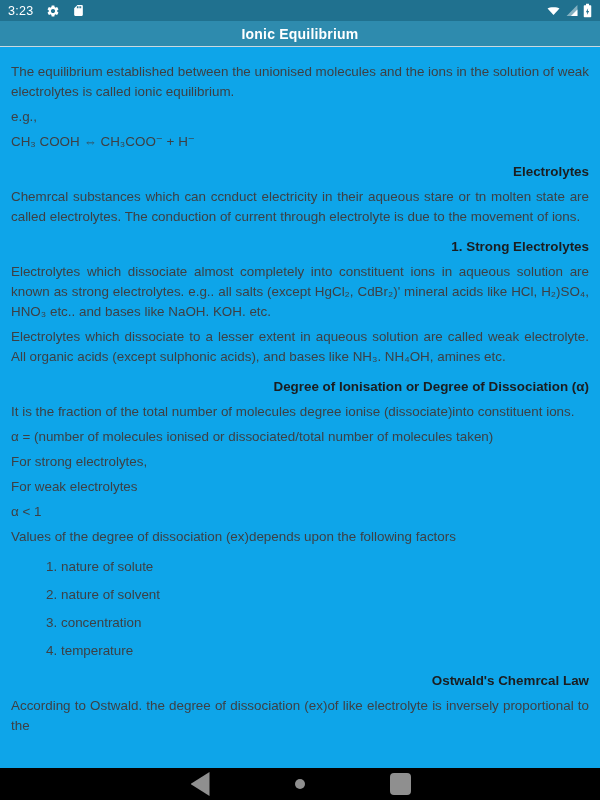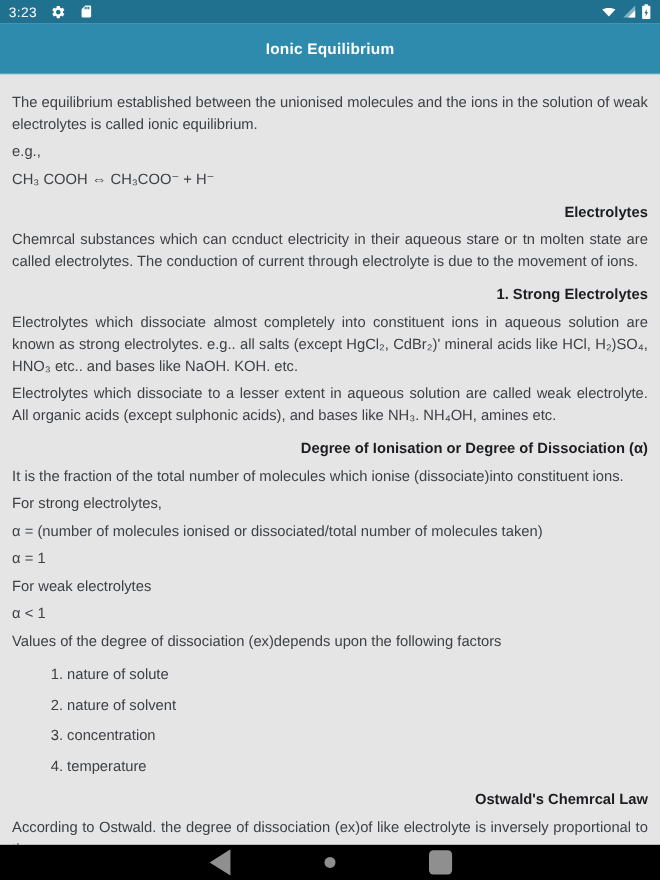--- a/index.html
+++ b/index.html
@@ -23,37 +23,37 @@
     flex: 0 0 auto;
   }
   .status-time { font-size: 12.5px; letter-spacing: 0.3px; }
   .sb-icon { display: inline-flex; align-items: center; justify-content: center; margin-left: 12px; }
   .sb-icon svg { display: block; }
   .sb-right { margin-left: auto; display: flex; align-items: center; }
   .sb-right .sb-icon { margin-left: 4px; }
 
   
   .app-bar {
-    height: 47px;
+    height: 26px;
     background: #2e8bae;
     color: #ffffff;
     display: flex;
     align-items: center;
     justify-content: center;
     flex: 0 0 auto;
     border-bottom: 1px solid #c9d8e0;
   }
   .app-bar-title { font-size: 14px; font-weight: bold; letter-spacing: 0.2px; }
 
   
   .content {
     flex: 1 1 auto;
     overflow: hidden;
     padding: 10px 11px 0 11px;
-    background: #e5e5e5;
+    background: #0ea5e9;
   }
   .content p {
     font-size: 13.4px;
     line-height: 20px;
     color: #3d4045;
     margin: 5px 0;
     text-align: justify;
   }
   .content p.heading {
     font-weight: bold;
@@ -154,24 +154,23 @@
 
   <p class="heading">Electrolytes</p>
   <p>Chemrcal substances which can ccnduct electricity in their aqueous stare or tn molten state are called electrolytes. The conduction of current through electrolyte is due to the movement of ions.</p>
 
   <p class="heading">1. Strong Electrolytes</p>
   <p>Electrolytes which dissociate almost completely into constituent ions in aqueous solution are known as strong electrolytes. e.g.. all salts (except HgCl₂, CdBr₂)' mineral acids like HCl, H₂)SO₄, HNO₃ etc.. and bases like NaOH. KOH. etc.</p>
 
   <p>Electrolytes which dissociate to a lesser extent in aqueous solution are called weak electrolyte. All organic acids (except sulphonic acids), and bases like NH₃. NH₄OH, amines etc.</p>
 
   <p class="heading">Degree of Ionisation or Degree of Dissociation (α)</p>
-  <p>It is the fraction of the total number of molecules which ionise (dissociate)into constituent ions.</p>
+  <p>It is the fraction of the total number of molecules degree ionise (dissociate)into constituent ions.</p>
+  <p>α = (number of molecules ionised or dissociated/total number of molecules taken)</p>
   <p>For strong electrolytes,</p>
-  <p>α = (number of molecules ionised or dissociated/total number of molecules taken)</p>
-  <p>α = 1</p>
   <p>For weak electrolytes</p>
   <p>α &lt; 1</p>
   <p>Values of the degree of dissociation (ex)depends upon the following factors</p>
 
   <ol>
     <li>nature of solute</li>
     <li>nature of solvent</li>
     <li>concentration</li>
     <li>temperature</li>
   </ol>

